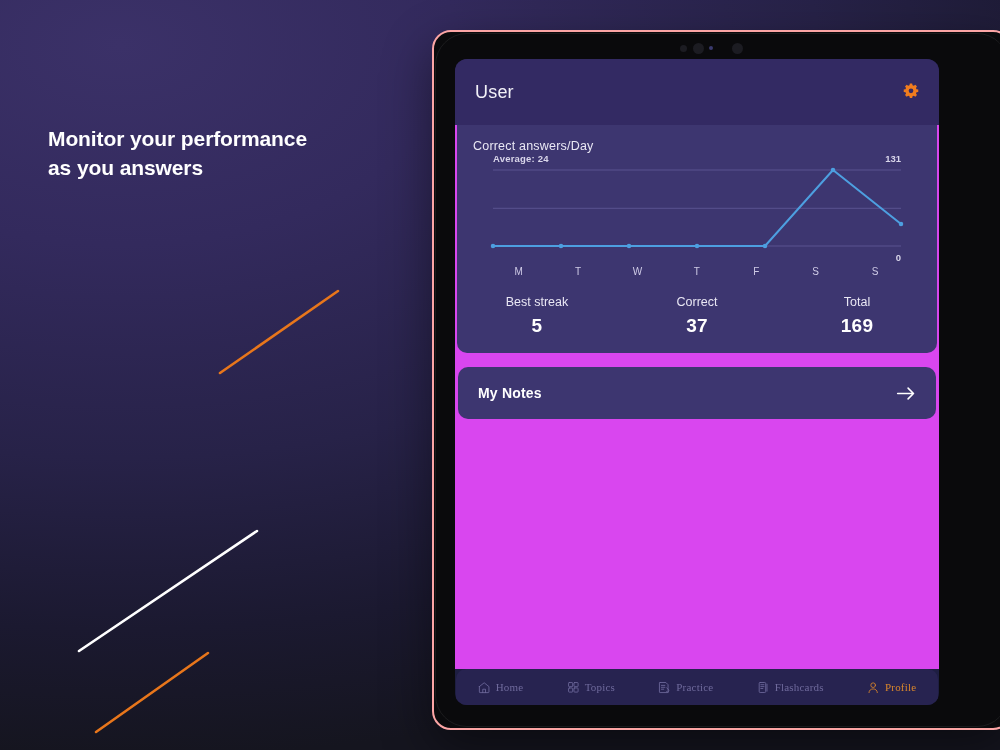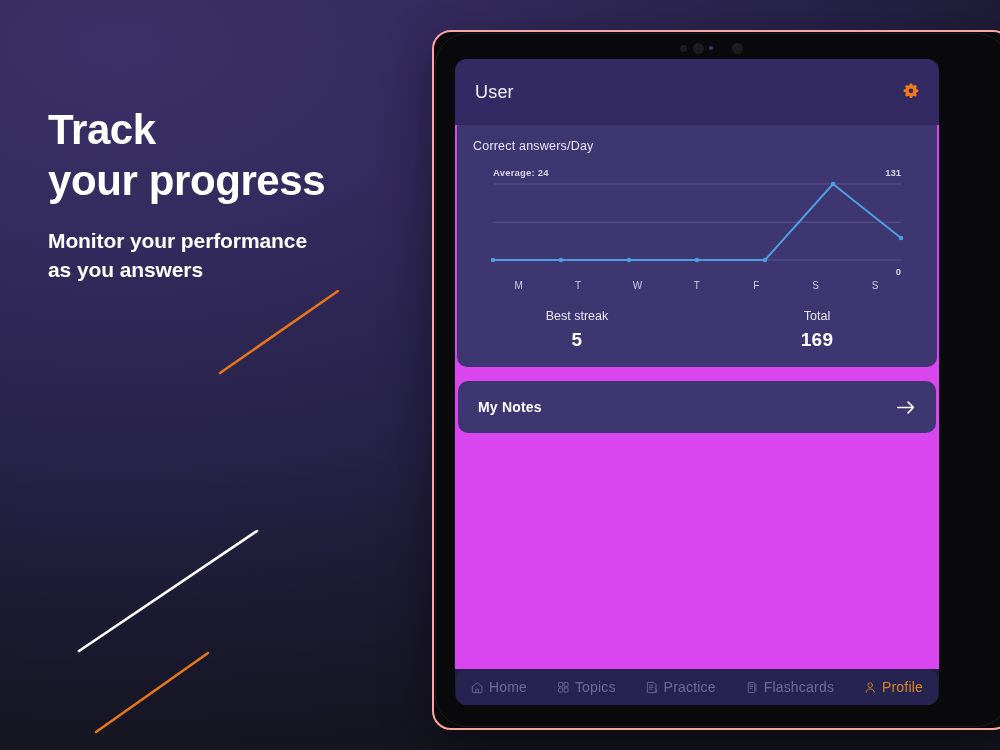--- a/index.html
+++ b/index.html
@@ -73,21 +73,21 @@
 
   .card {
     background:#3d3670;
     border-radius:10px;
     margin:1px 1px 0 1px;
   }
   .stats-card { padding:14px 0 16px 0; border-radius:0 0 10px 10px; margin:0; }
   .card-title { font-size:12.5px; color:#e9e7f4; padding:0 16px; letter-spacing:.2px; }
 
   
-  .chart-wrap { position:relative; margin-top:14px; padding:0 12px; }
+  .chart-wrap { position:relative; padding:0 12px; }
   .chart-topline { display:flex; justify-content:space-between; padding:0 24px 0 24px; }
   .avg { font-size:9.5px; font-weight:bold; color:#d9d6ea; letter-spacing:.2px; }
   .ymax { font-size:9.5px; font-weight:bold; color:#d9d6ea; }
   .plot { position:relative; height:76px; margin:6px 24px 0 24px; }
   .plot svg { display:block; width:100%; height:100%; overflow:visible; }
   .ymin { position:absolute; right:0; bottom:-17px; font-size:9.5px; font-weight:bold; color:#d9d6ea; }
   .xaxis {
     display:flex; margin:20px 12px 0 12px; padding:0 8px;
   }
   .xaxis span { flex:1; text-align:center; font-size:10px; color:#cfcbe6; letter-spacing:.3px; }
@@ -109,37 +109,33 @@
   
   .navbar {
     flex:0 0 36px; height:36px;
     background:#272350;
     border-radius:10px 10px 0 0;
     display:flex; align-items:center; justify-content:space-around;
     margin:0 1px;
   }
   .nav-item { display:flex; align-items:center; gap:5px; }
   .nav-item svg { display:block; }
-  .nav-label { font-size:14px; color:#6f6a9c; letter-spacing:.2px; }
+  .nav-label { font-size:11px; color:#6f6a9c; letter-spacing:.2px;font-family:Liberation Serif, serif; }
   .nav-item.active .nav-label { color:#d9862b; }
 </style>
 </head>
 <body>
 
 <svg class="deco" viewBox="0 0 1000 750">
   <line id="dl0" stroke-linecap="round" x1="220" y1="373" x2="338" y2="291" stroke="#e8761b" stroke-width="2.6"></line>
   <line id="dl1" stroke-linecap="round" x1="79" y1="651" x2="257" y2="531" stroke="#ffffff" stroke-width="2.6"></line>
   <line id="dl2" stroke-linecap="round" x1="96" y1="732" x2="208" y2="653" stroke="#e8761b" stroke-width="2.6"></line>
 </svg>
 
 <div class="copy">
-  <h1>
-    <span>Track</span><br>
-    <span>your progress</span>
-  </h1>
   <h2>
     <span>Monitor your performance</span><br>
     <span>as you answers</span>
   </h2>
 </div>
 
 <div class="tablet">
   <div class="cam a"></div>
   <div class="cam b"></div>
   <div class="cam c"></div>
@@ -194,20 +190,24 @@
               <span>S</span>
             </div>
         </div>
 
         <div class="stats" id="stats-row">
             <div class="stat">
               <div class="stat-label">Best streak</div>
               <div class="stat-value">5</div>
             </div>
             <div class="stat">
+              <div class="stat-label">Correct</div>
+              <div class="stat-value">37</div>
+            </div>
+            <div class="stat">
               <div class="stat-label">Total</div>
               <div class="stat-value">169</div>
             </div>
           </div>
       </div>
 
       <div class="notes">
         <span class="notes-label">My Notes</span>
         <svg class="arrow" viewBox="0 0 24 18" fill="none" stroke="#ffffff" stroke-width="1.9" stroke-linecap="round" stroke-linejoin="round">
           <path d="M2 9h19M14.5 2.5 21 9l-6.5 6.5"></path>

